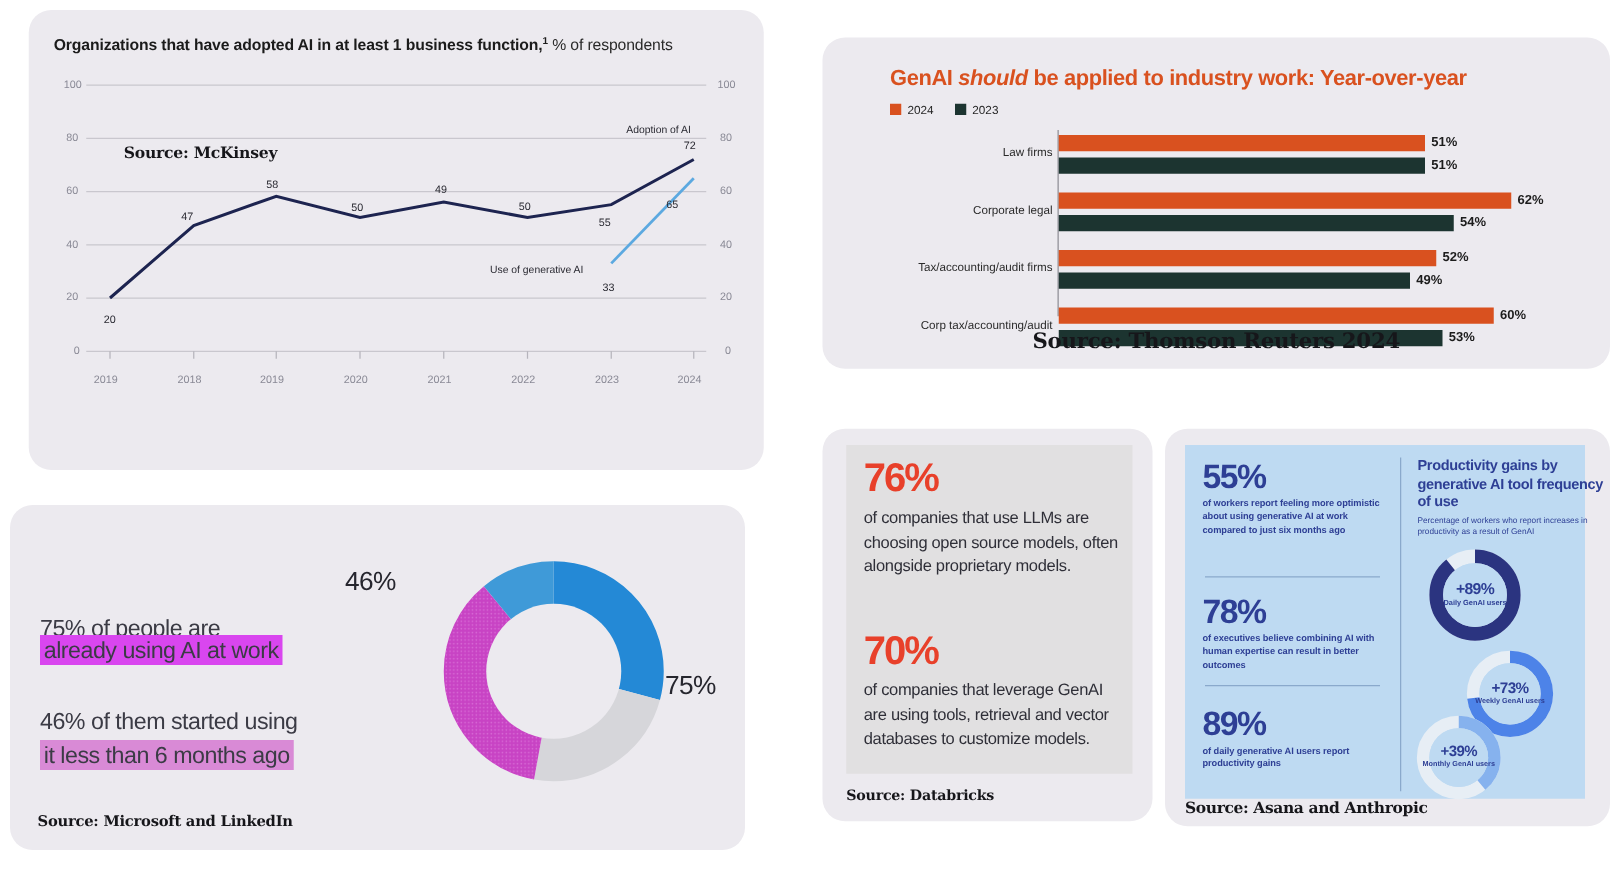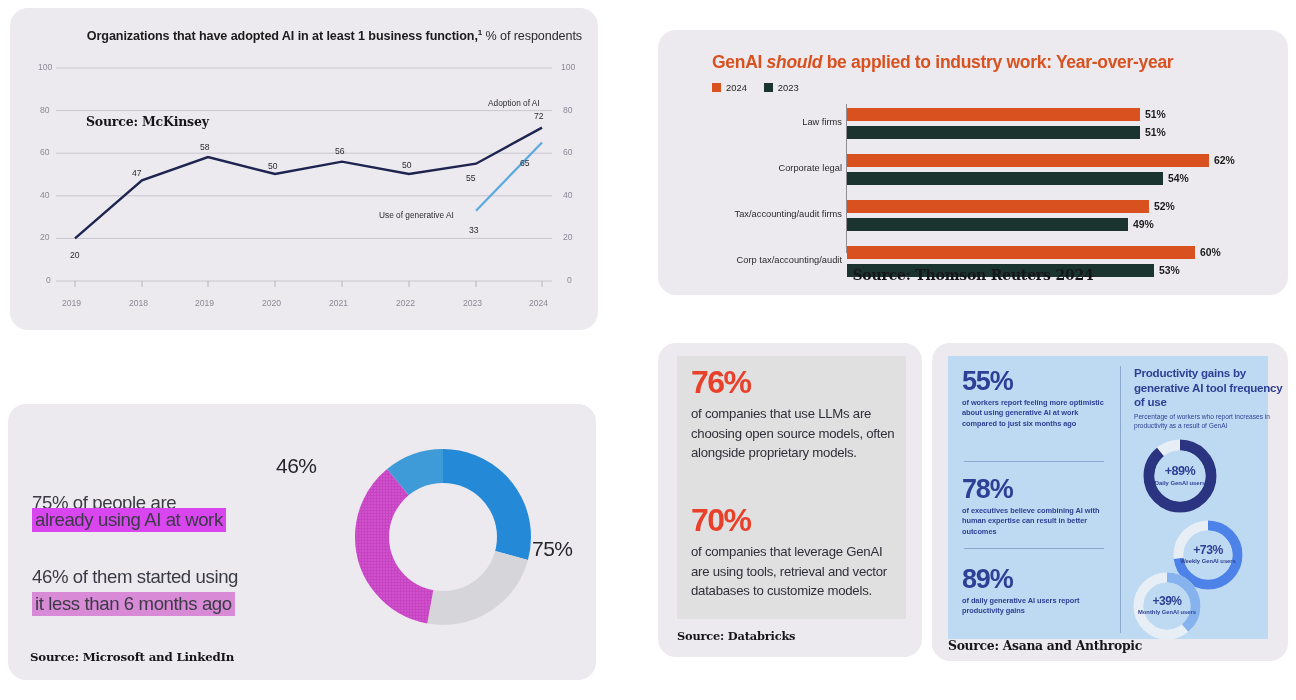--- a/index.html
+++ b/index.html
@@ -7,21 +7,21 @@
     width:1296px;height:700px;
     background:#ffffff;
     font-family:"Liberation Sans", sans-serif;
     position:relative;
     overflow:hidden;
     -webkit-font-smoothing:antialiased;
   }
   .panel{position:absolute;background:#eceaef;border-radius:18px;box-sizing:border-box;}
 
   
-  #p1{left:10px;top:8px;width:588px;height:322px;text-align:right;}
+  #p1{left:23px;top:8px;width:588px;height:368px;}
   #p1 .title{
     position:absolute;left:20px;top:20px;right:16px;
     font-size:12.6px;font-weight:700;color:#1b1b1b;letter-spacing:-0.1px;
   }
   #p1 .title .sup{font-size:8px;vertical-align:super;font-weight:700;}
   #p1 .title .norm{font-weight:400;color:#2a2a2a;}
   .lcwrap{position:absolute;left:0;top:0;width:588px;height:322px;}
   .lc-src{
     position:absolute;left:76px;top:106px;
     font-family:"DejaVu Serif","Liberation Serif",serif;
@@ -50,21 +50,21 @@
     font-size:9.3px;color:#2a2a2a;white-space:nowrap;text-align:right;
   }
   .bar{position:absolute;left:135px;height:13px;}
   .bval{
     position:absolute;font-size:10.4px;font-weight:700;color:#1c1c1c;
     white-space:nowrap;line-height:13px;
   }
   #p2 .src{
     position:absolute;left:0;right:0;bottom:12px;text-align:center;
     font-family:"DejaVu Serif","Liberation Serif",serif;
-    font-size:14px;font-weight:700;color:#16161a;letter-spacing:-0.2px;
+    font-size:17px;font-weight:700;color:#16161a;letter-spacing:-0.2px;
   }
 
   
   #p3{left:8px;top:404px;width:588px;height:276px;}
   #p3 .ln{position:absolute;left:24px;font-size:18.6px;color:#3b3b45;white-space:nowrap;letter-spacing:-0.4px;}
   #p3 .hl{padding:1px 3px 2px 3px;}
   #p3 .src{
     position:absolute;left:22px;bottom:16px;
     font-family:"DejaVu Serif","Liberation Serif",serif;
     font-size:11.8px;font-weight:700;color:#16161a;letter-spacing:-0.2px;
@@ -197,21 +197,21 @@
     <div class="lc-axl" style="left:319px;top:290px;">2021</div>
     <div class="lc-axl" style="left:386px;top:290px;">2022</div>
     <div class="lc-axl" style="left:453px;top:290px;">2023</div>
     <div class="lc-axl" style="left:519px;top:290px;">2024</div>
 
     
     <div class="lc-lbl" style="left:60px;top:242px;">20</div>
     <div class="lc-lbl" style="left:122px;top:160px;">47</div>
     <div class="lc-lbl" style="left:190px;top:134px;">58</div>
     <div class="lc-lbl" style="left:258px;top:153px;">50</div>
-    <div class="lc-lbl" style="left:325px;top:138px;">56</div>
+    <div class="lc-lbl" style="left:325px;top:138px;">49</div>
     <div class="lc-lbl" style="left:392px;top:152px;">50</div>
     <div class="lc-lbl" style="left:456px;top:165px;">55</div>
     <div class="lc-lbl" style="left:524px;top:103px;">72</div>
 
     
     <div class="lc-lbl" style="left:459px;top:217px;">33</div>
     <div class="lc-lbl" style="left:510px;top:150px;">65</div>
 
     
     <div class="lc-note" style="left:478px;top:90px;">Adoption of AI</div>

